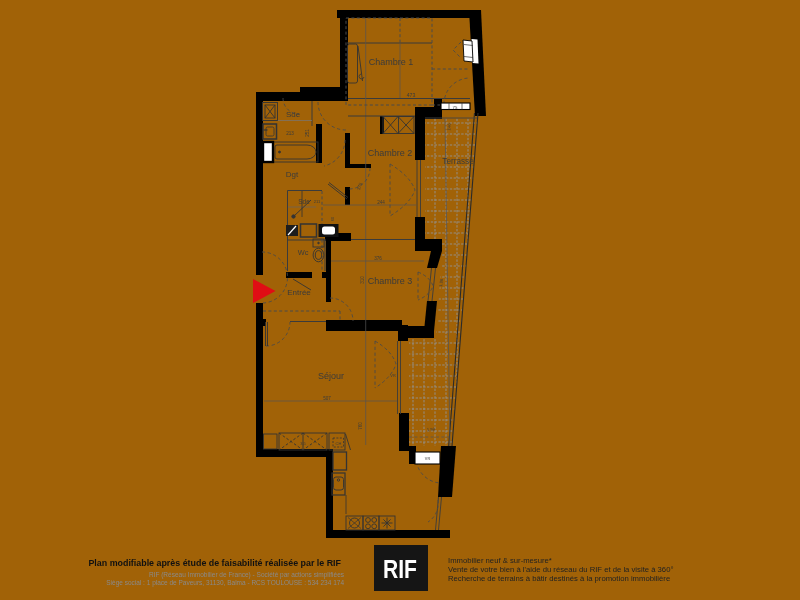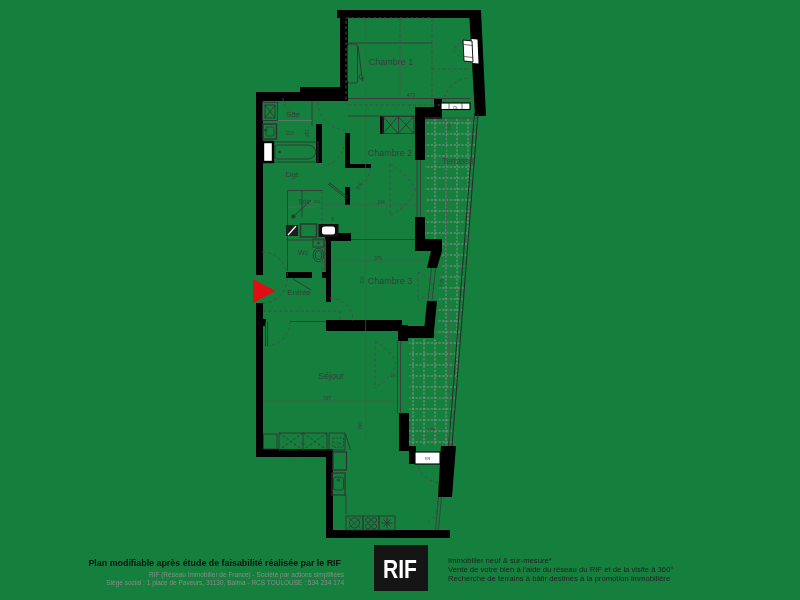--- a/index.html
+++ b/index.html
@@ -1,16 +1,16 @@
 <!DOCTYPE html>
 <html><head>
 <meta charset="utf-8">
 <style>
   html,body{margin:0;padding:0;background:#ffffff;}
-  .page{width:800px;height:600px;position:relative;background:#15803d;overflow:hidden;}
+  .page{width:800px;height:600px;position:relative;background:#a16207;overflow:hidden;}
   svg{position:absolute;left:0;top:0;}
   text{font-family:"Liberation Sans", sans-serif;}
 </style>
 </head>
 <body>
 <div class="page">
 <svg width="800" height="600" viewBox="0 0 800 600">
   <defs>
     <clipPath id="terrclip">
       <polygon points="425,118 478,118 452,446 409,446 409,338 436,338 442,251 442,239 425,239"></polygon>

